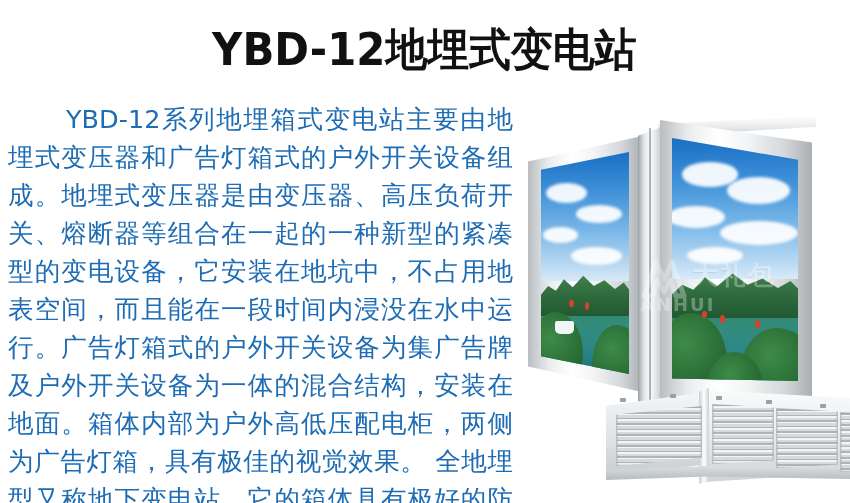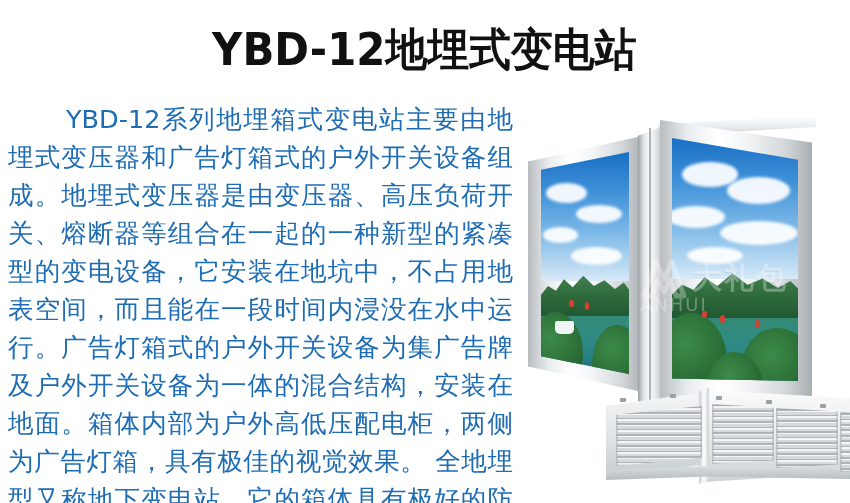--- a/index.html
+++ b/index.html
@@ -239,32 +239,32 @@
     position: absolute;
     left: 120px; top: 148px;
     width: 210px; height: 70px;
     opacity: .30;
     pointer-events: none;
   }
   #wm-text {
     position:absolute;
     left: 52px; top: 2px;
     color: #ffffff;
-    font-size: 30px;
+    font-size: 26px;
     font-weight: bold;
     letter-spacing: 2px;
     white-space: nowrap;
     text-shadow: 0 1px 1px rgba(0,0,0,.25);
   }
   #wm-sub {
     position:absolute;
     left: 0px; top: 38px;
     color:#ffffff;
     font-size: 18px;
-    font-weight: normal;
+    font-weight: bold;
     letter-spacing: 2px;
     white-space: nowrap;
   }
 </style>
 </head>
 <body>
 
 <div id="page">
 
   <div id="title">YBD-12地埋式变电站</div>

